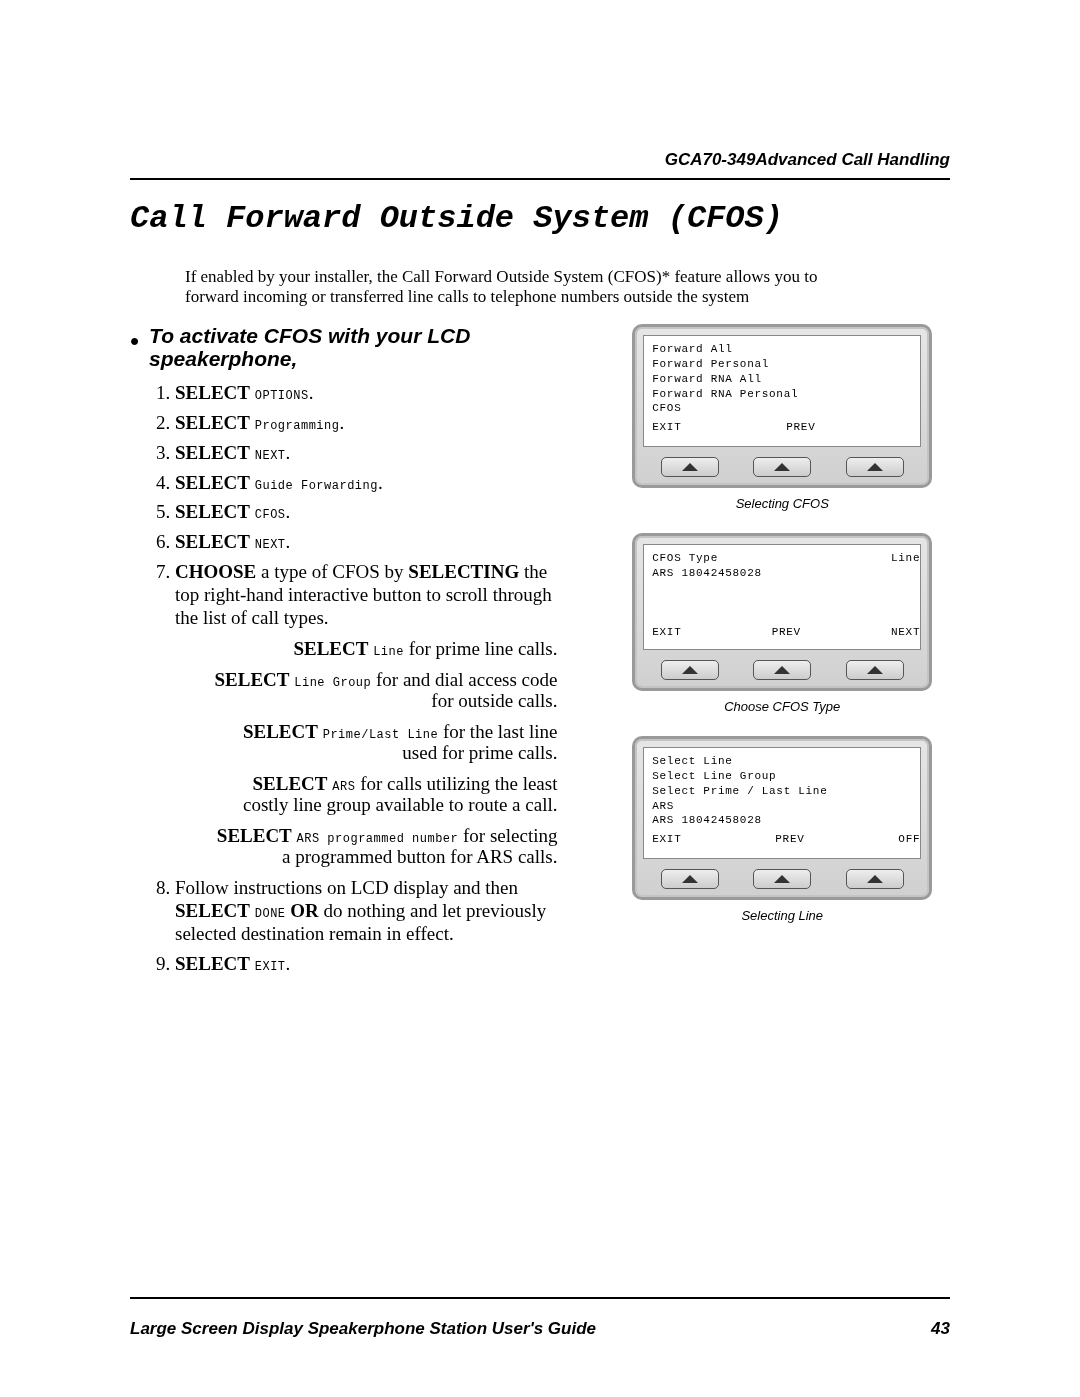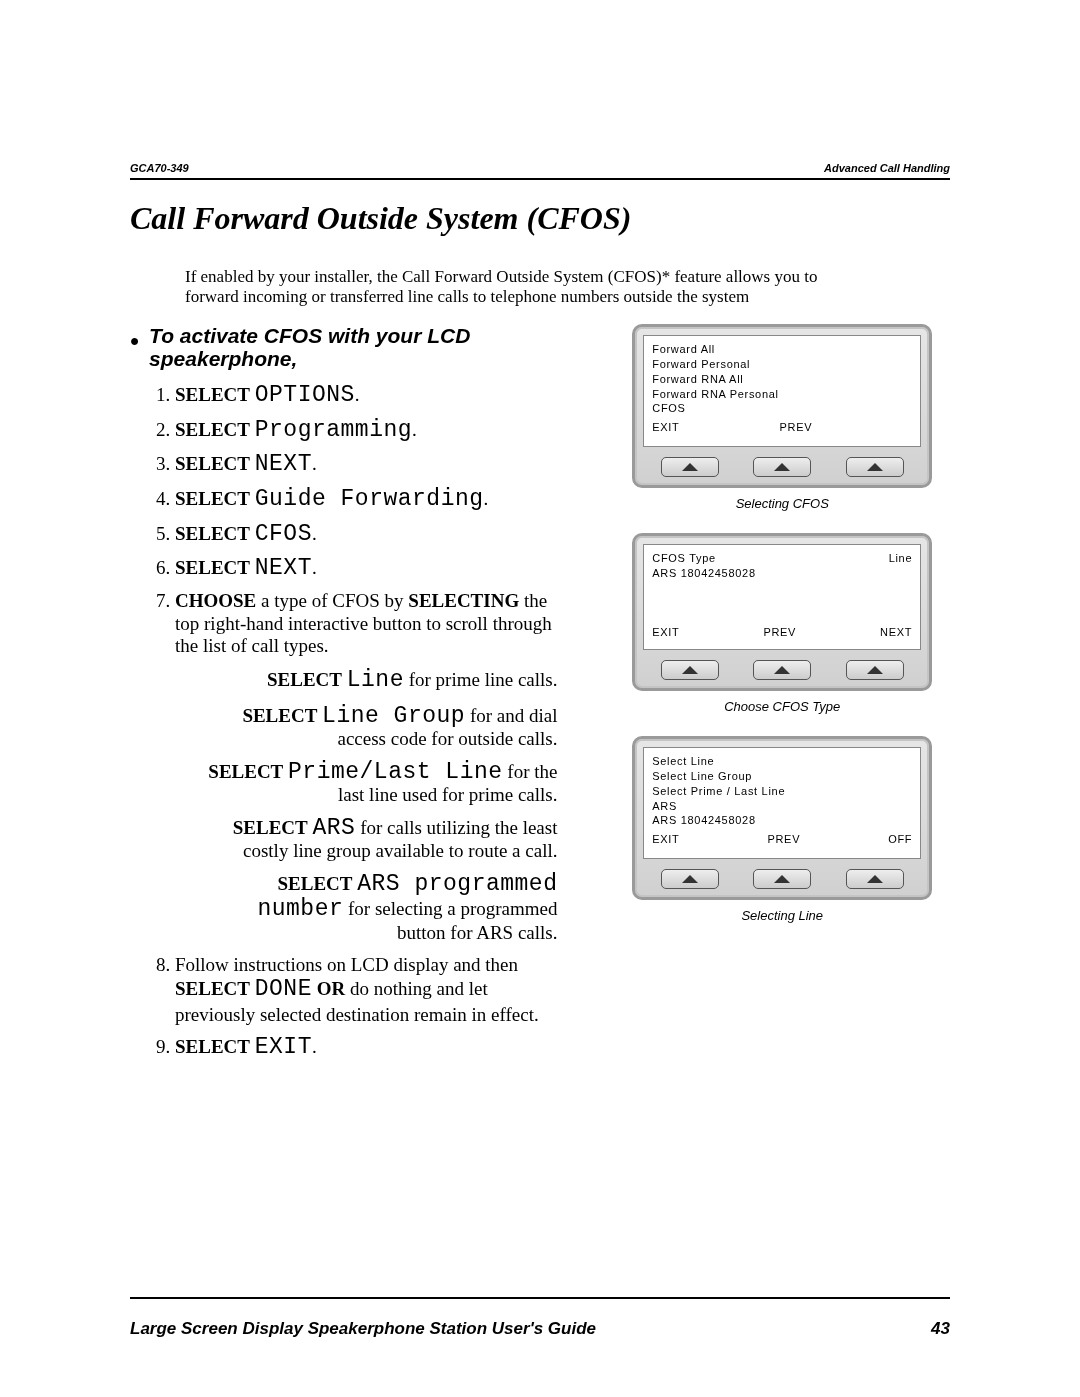--- a/index.html
+++ b/index.html
@@ -15,37 +15,36 @@
     box-sizing: border-box;
     padding: 150px 130px 40px 130px;
     position: relative;
   }
   .runhead {
     position: absolute;
     top: 150px;
     left: 130px;
     right: 130px;
     display: flex;
-    justify-content: space-between;
+    justify-content: flex-end;
     font-family: Arial, Helvetica, sans-serif;
     font-weight: bold;
     font-style: italic;
-    font-size: 11px;
-    margin-top: 12px;
+    font-size: 17px;
   }
   .hr {
     position: absolute;
     top: 178px;
     left: 130px;
     right: 130px;
     border-bottom: 2px solid #000;
   }
   .title {
     margin-top: 50px;
-    font-family: Liberation Serif, serif;
+    font-family: Liberation Mono, monospace;
     font-weight: bold;
     font-style: italic;
     font-size: 32px;
   }
   .intro {
     margin: 30px 0 10px 55px;
     font-size: 17px;
     line-height: 1.15;
     width: 640px;
   }
@@ -84,21 +83,21 @@
   ol.steps {
     margin: 0;
     padding-left: 25px;
     font-size: 19px;
   }
   ol.steps > li {
     margin-bottom: 7px;
     line-height: 1.2;
   }
   .bld { font-weight: bold; }
-  .mono { font-family: "Courier New", Courier, monospace; font-size: 23px; letter-spacing: 0.5px; }
+  .mono { font-family: "Courier New", Courier, monospace; font-size: 12px; letter-spacing: 0.5px; }
   .sub-block {
     margin: 10px 0 0 25px;
     font-size: 19px;
     line-height: 1.1;
   }
   .sub-p { margin: 10px 7px; text-align: right; }
   .device {
     width: 300px;
     margin: 0 auto 8px auto;
   }
@@ -106,22 +105,22 @@
     border: 3px solid #9a9a9a;
     border-radius: 10px;
     background: linear-gradient(#e6e6e6,#d0d0d0);
     padding: 8px;
     box-shadow: inset 0 0 0 2px #c4c4c4;
   }
   .screen {
     background: #fff;
     border: 1px solid #888;
     min-height: 100px;
-    padding: 6px 8px 4px 8px;
-    font-family: Liberation Sans, sans-serif;
+    padding: 6px 0 4px 8px;
+    font-family: Liberation Mono, monospace;
     font-size: 11px;
     letter-spacing: 0.7px;
     line-height: 1.35;
     position: relative;
   }
   .screen .row {
     display: flex;
     justify-content: space-between;
   }
   .screen .footer-row {

